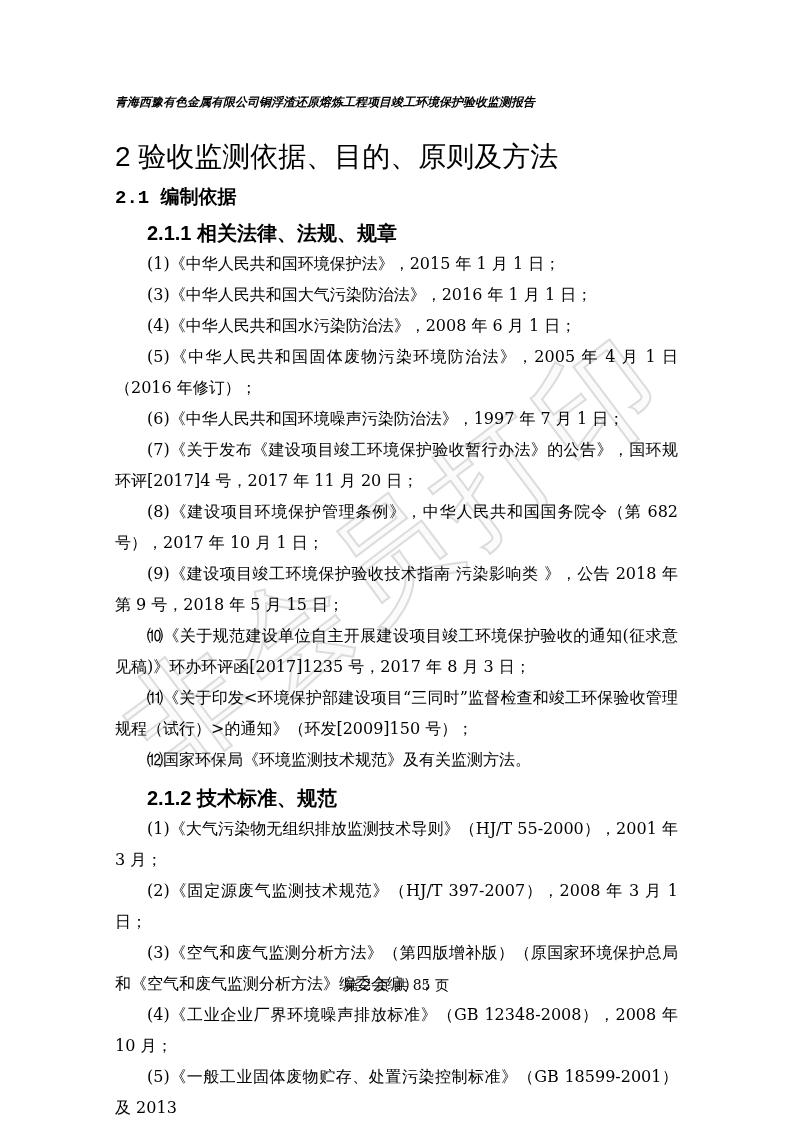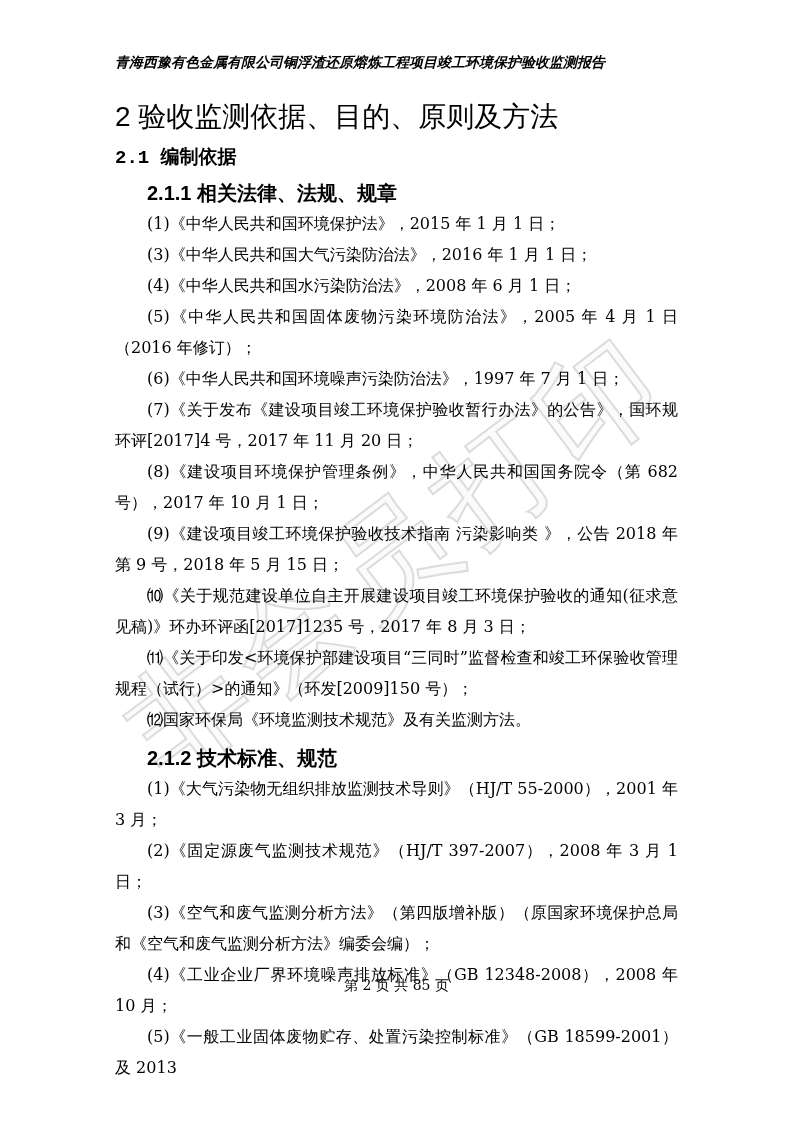--- a/index.html
+++ b/index.html
@@ -32,25 +32,26 @@
     z-index: 0;
     pointer-events: none;
     user-select: none;
   }
   .content {
     position: relative;
     z-index: 1;
     padding: 55px 115px 0 115px;
   }
   .running-header {
-    font-size: 14px;
+    font-size: 12px;
     line-height: 15px;
     font-style: italic;
     font-weight: bold;
     white-space: nowrap;
+    margin-top: 40px;
   }
   .chapter-title {
     margin: 33px 0 0 0;
     font-family: "Liberation Sans", "DejaVu Sans", sans-serif;
     font-weight: normal;
     font-size: 28px;
     line-height: 28px;
   }
   .section-title {
     margin: 16px 0 0 0;

